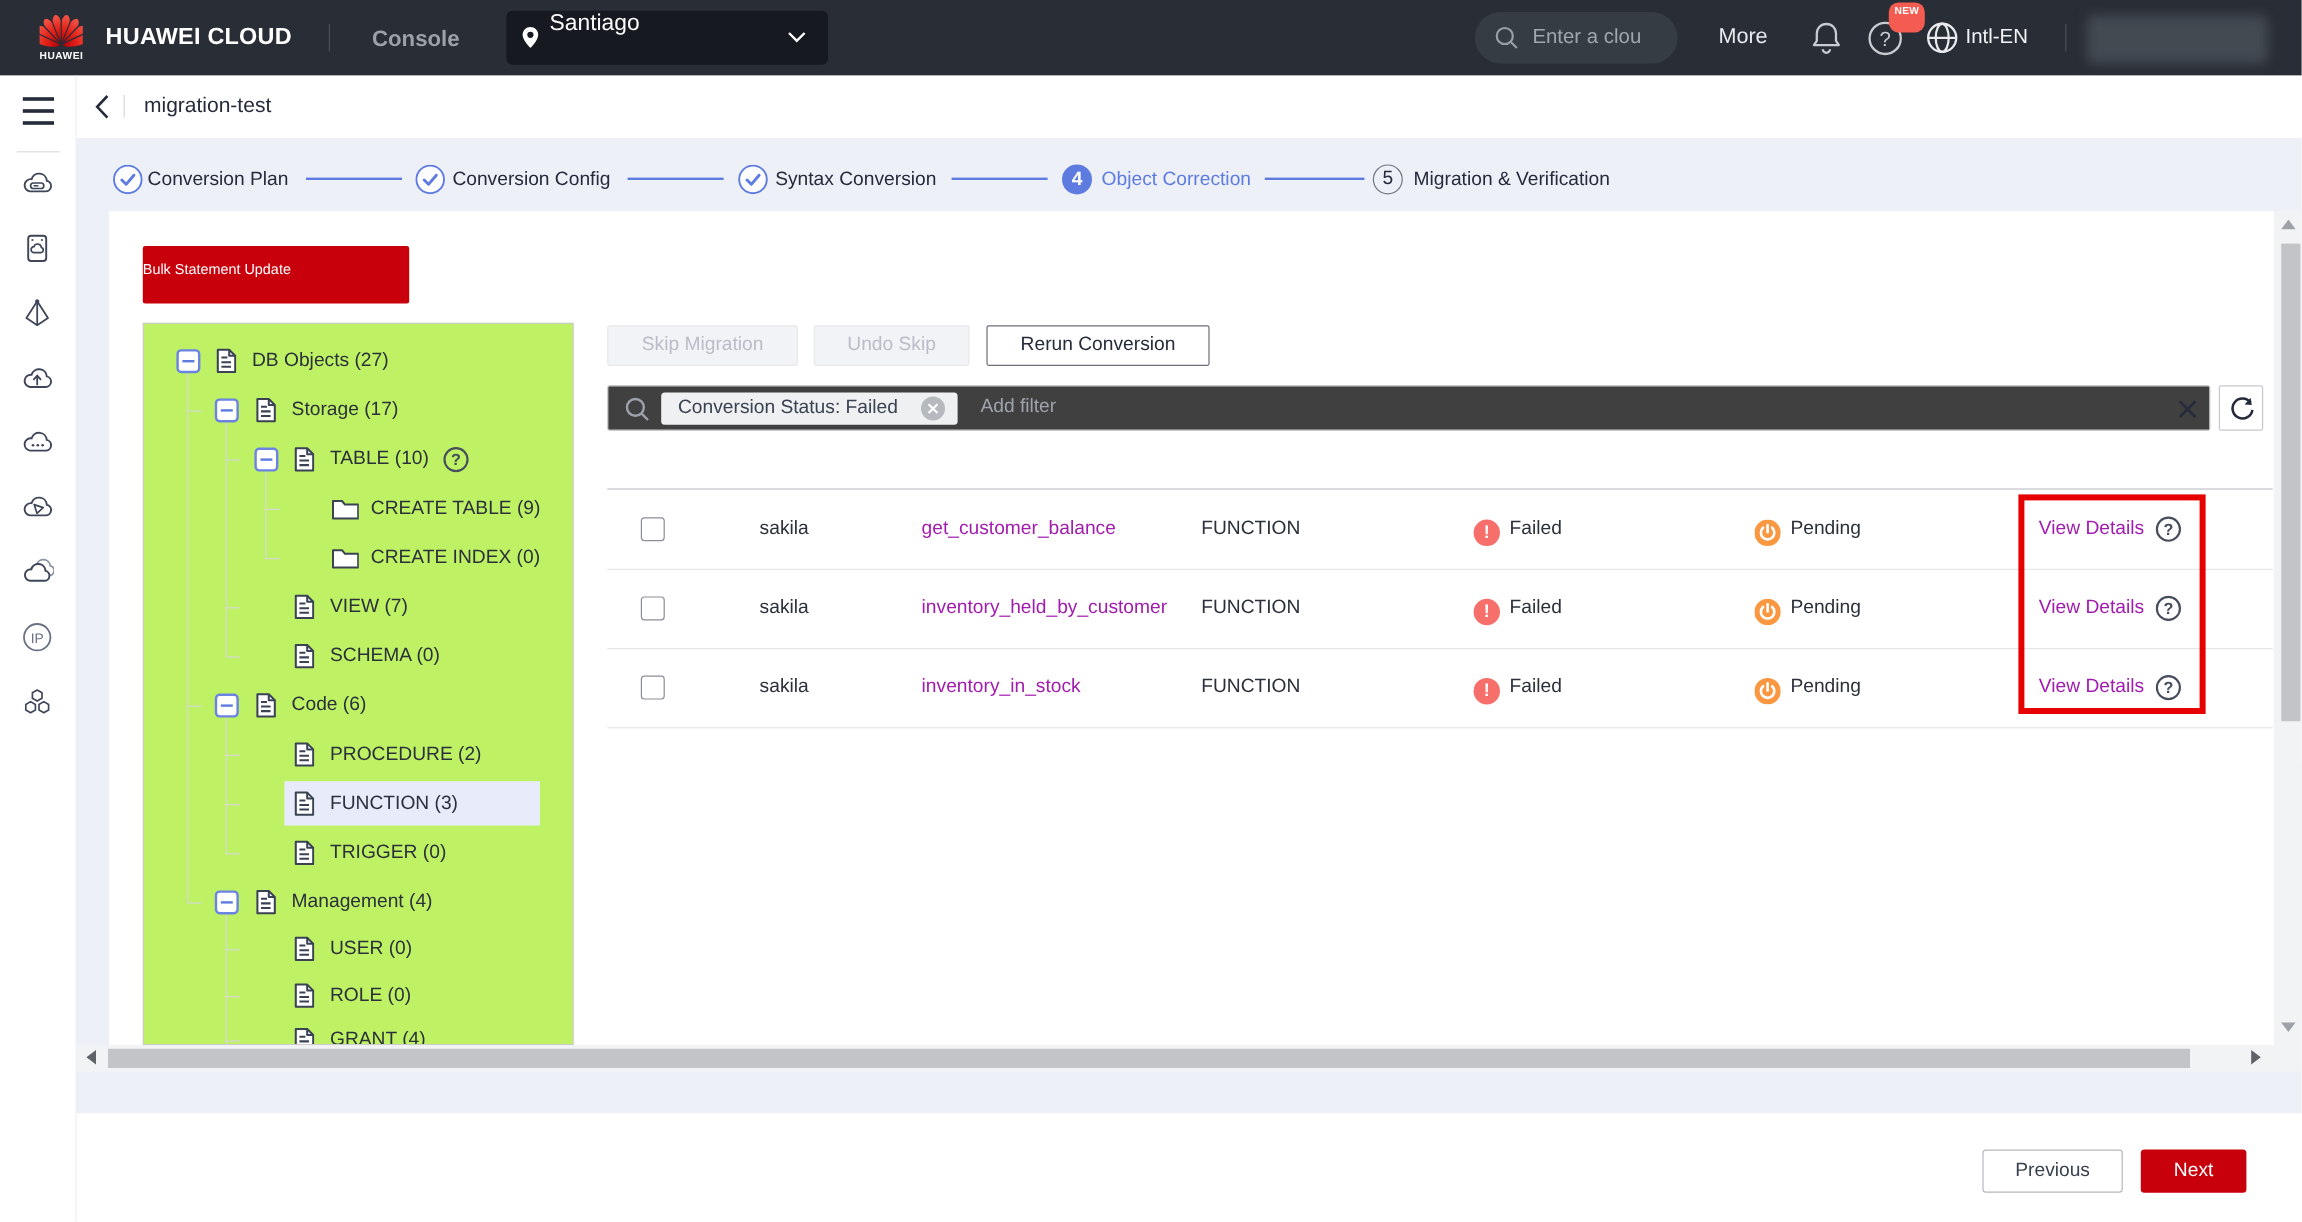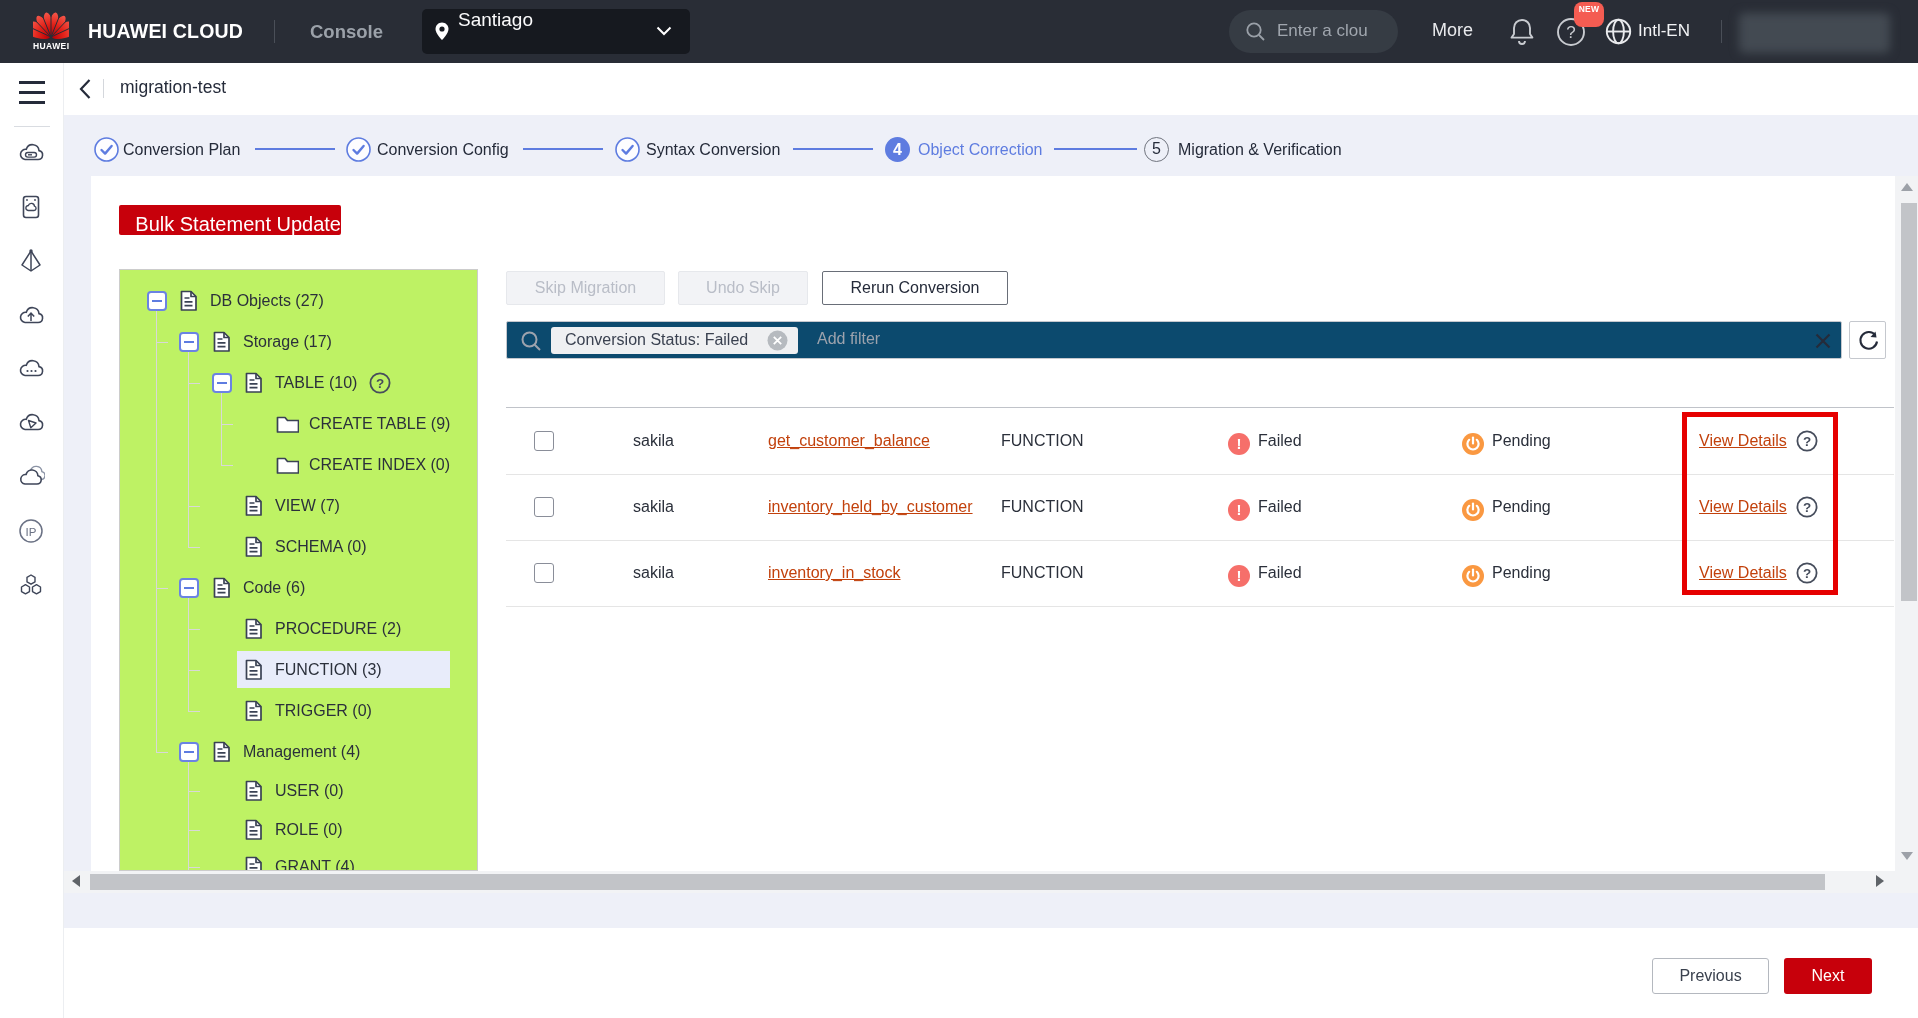--- a/index.html
+++ b/index.html
@@ -15,21 +15,21 @@
 .blue { color:#5e7ce0; }
 .link { color:#5878dd; }
 .minusbox { width:20px; height:20px; border:2px solid #6b83e3; border-radius:4px; background:#fff; }
 .minusbox > div { position:absolute; left:3px; top:7px; width:10px; height:2px; background:#5e7ce0; }
 .treerow { position:absolute; font-size:16px; color:#2b303b; white-space:nowrap; }
 .hl { position:absolute; background:#e8ecfa; }
 .gline { position:absolute; background:#d8d8d8; }
 .hdrsep { position:absolute; top:0; width:2px; height:35px; background:#fff; }
 .rowline { position:absolute; left:0; width:1388px; height:1px; background:#e5e5e5; }
 .cell { position:absolute; font-size:16px; color:#2b303b; white-space:nowrap; }
-.cell.link { color:#c2410c;text-decoration:underline; }
+.cell.link { color:#a21caf; }
 .cb { position:absolute; width:20px; height:20px; border:1px solid #8a8e99; border-radius:3px; background:#fff; }
 </style>
 </head>
 <body>
 <svg width="0" height="0" style="position:absolute">
 <defs>
 <g id="doc">
   <path d="M2.5 1.5 h9.5 l5 5 v13.5 h-14.5 z" fill="#fff" stroke="#3a4254" stroke-width="1.7" stroke-linejoin="round"></path>
   <path d="M12 1.5 v5 h5" fill="none" stroke="#3a4254" stroke-width="1.7" stroke-linejoin="round"></path>
   <path d="M5.5 8 h5 M5.5 11.8 h8 M5.5 15.6 h8" stroke="#3a4254" stroke-width="1.7"></path>
@@ -192,21 +192,21 @@
   <div class="ab t" style="left:582px;top:26px;font-size:16px">Syntax Conversion</div>
   <div class="ab" style="left:729px;top:33px;width:80px;height:2px;background:#5e7ce0"></div>
   <div class="ab" style="left:821px;top:22px;width:25px;height:25px;border-radius:50%;background:#5e7ce0;color:#fff;font-size:16px;font-weight:600;text-align:center;line-height:25px">4</div>
   <div class="ab blue" style="left:854px;top:26px;font-size:16px">Object Correction</div>
   <div class="ab" style="left:990px;top:33px;width:83px;height:2px;background:#5e7ce0"></div>
   <div class="ab" style="left:1080px;top:22px;width:25px;height:25px;border-radius:50%;border:1.5px solid #71757f;background:#eef0f8;color:#252b3a;font-size:16px;text-align:center;line-height:22px">5</div>
   <div class="ab t" style="left:1114px;top:26px;font-size:16px">Migration &amp; Verification</div>
 
   <div class="ab" id="panel">
 
-    <div class="ab" style="left:28px;top:29px;width:222px;height:30px;background:#c7000b;border-radius:2px;color:#fff;font-size:20px;text-align:right;line-height:38px">Bulk Statement Update</div>
+    <div class="ab" style="left:28px;top:29px;width:222px;height:48px;background:#c7000b;border-radius:2px;color:#fff;font-size:12px;text-align:left;line-height:38px">Bulk Statement Update</div>
 
     <div class="ab" style="left:28px;top:93px;width:359px;height:602px;border:1px solid #ccc;background:#bef264;overflow:hidden" id="tree">
 
       <div class="gline" style="left:36px;top:41px;width:1px;height:441px"></div>
       <div class="gline" style="left:68px;top:82px;width:1px;height:195px"></div>
       <div class="gline" style="left:68px;top:328px;width:1px;height:113px"></div>
       <div class="gline" style="left:68px;top:492px;width:1px;height:110px"></div>
       <div class="gline" style="left:101px;top:123px;width:1px;height:72px"></div>
       <div class="gline" style="left:36px;top:72px;width:12px;height:1px"></div>
       <div class="gline" style="left:36px;top:318px;width:12px;height:1px"></div>
@@ -302,21 +302,21 @@
       <svg class="ab" style="left:124px;top:586px" width="18" height="22" viewBox="0 0 18 22">
           <use href="#doc"></use>
         </svg>
       <div class="treerow" style="left:155px;top:587px;line-height:20px">GRANT (4)</div>
     </div>
 
     <div class="ab" style="left:415px;top:95px;width:159px;height:34px;background:#f2f3f6;border:1px solid #e6e8ec;border-radius:2px;color:#b9bdc7;font-size:16px;text-align:center;line-height:32px">Skip Migration</div>
     <div class="ab" style="left:587px;top:95px;width:130px;height:34px;background:#f2f3f6;border:1px solid #e6e8ec;border-radius:2px;color:#b9bdc7;font-size:16px;text-align:center;line-height:32px">Undo Skip</div>
     <div class="ab" style="left:731px;top:95px;width:186px;height:34px;background:#fff;border:1px solid #696e78;border-radius:2px;color:#252b3a;font-size:16px;text-align:center;line-height:32px">Rerun Conversion</div>
 
-    <div class="ab" style="left:415px;top:145px;width:1336px;height:38px;border:1px solid #c5c8ce;border-radius:2px;background:#0c4a6e">
+    <div class="ab" style="left:415px;top:145px;width:1336px;height:38px;border:1px solid #c5c8ce;border-radius:2px;background:#404040">
       <svg class="ab" style="left:13px;top:8px" width="22" height="22" viewBox="0 0 22 22">
           <circle cx="9.5" cy="9.5" r="7" fill="none" stroke="#9da3ad" stroke-width="2"></circle>
           <path d="M14.7 14.7 L20 20" stroke="#9da3ad" stroke-width="2"></path>
         </svg>
       <div class="ab" style="left:44px;top:5px;width:247px;height:27px;background:#eff0f2;border-radius:3px">
         <div class="ab" style="left:14px;top:4px;font-size:16px;color:#3a4150;white-space:nowrap">Conversion Status: Failed</div>
         <svg class="ab" style="left:216px;top:3px" width="21" height="21" viewBox="0 0 21 21">
             <circle cx="10.5" cy="10.5" r="10" fill="#b6babf"></circle>
             <path d="M6.8 6.8 L14.2 14.2 M14.2 6.8 L6.8 14.2" stroke="#fff" stroke-width="1.8"></path>
           </svg>

